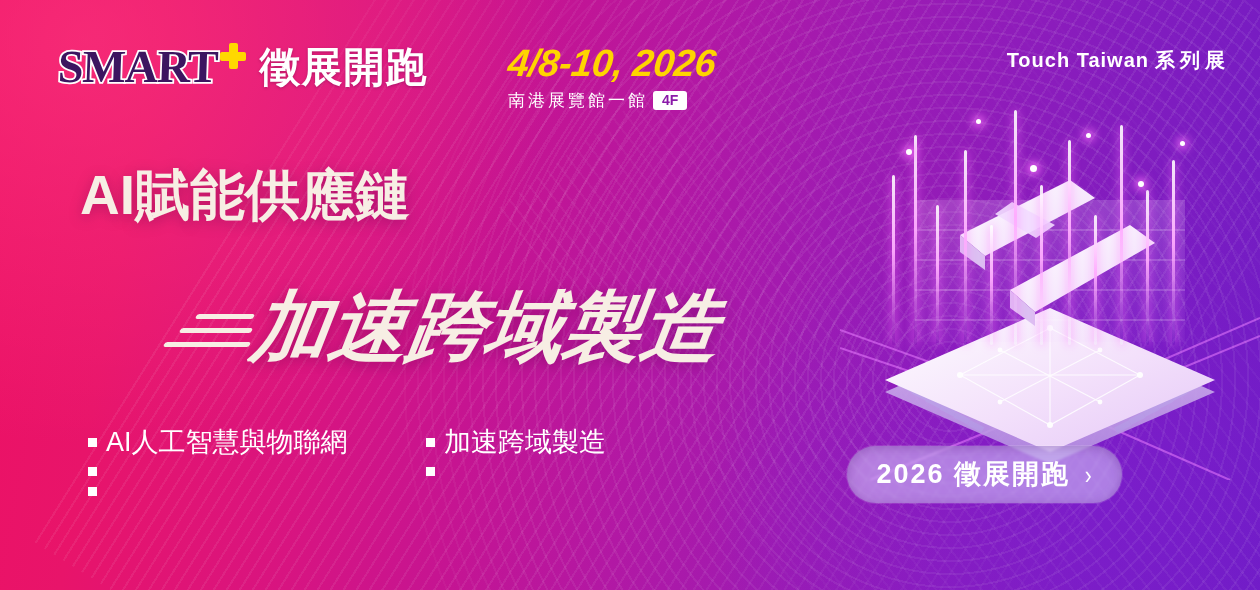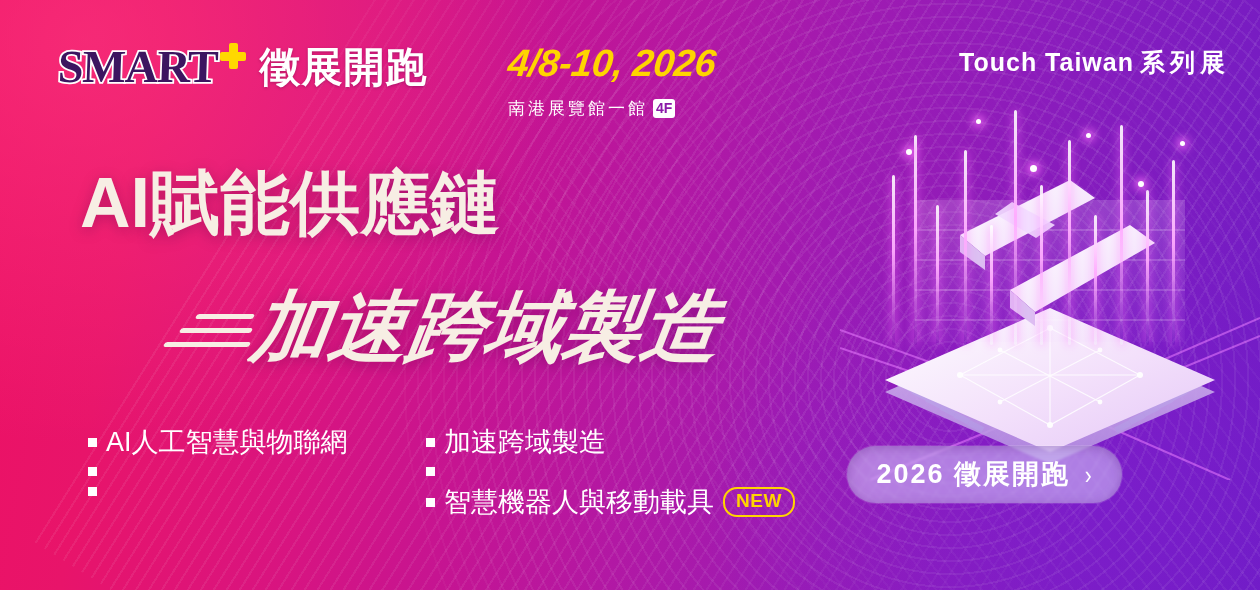--- a/index.html
+++ b/index.html
@@ -76,37 +76,37 @@
   .zh-title{
     margin-left:14px; font-size:41px; font-weight:bold; color:#ffffff;
     letter-spacing:1px; line-height:1; text-shadow:0 1px 3px rgba(80,0,60,.35);
   }
 
   .date-block{ position:absolute; left:508px; top:44px; }
   .date-main{
     font-size:38px; font-weight:bold; color:#ffd400; line-height:1;
     letter-spacing:-0.5px; font-style:italic; transform:skewX(-6deg);
   }
-  .venue-row{ display:flex; align-items:center; margin-top:17px; }
+  .venue-row{ display:flex; align-items:center; margin-top:9px; }
   .venue-text{ font-size:17px; color:#ffffff; letter-spacing:3px; line-height:1; }
   .venue-badge{
     margin-left:5px; background:#ffffff; color:#8a1aa8; font-size:14px;
-    font-weight:bold; padding:2px 3px 3px; border-radius:3px; line-height:1;
+    font-weight:bold; padding:2px 9px 3px; border-radius:3px; line-height:1;
   }
 
   .series-tag{
-    position:absolute; right:30px; top:50px; font-size:25px; font-weight:bold;
+    position:absolute; right:30px; top:50px; font-size:20px; font-weight:bold;
     color:#ffffff; letter-spacing:1px; line-height:1;
   }
   .series-tag .zh{ letter-spacing:5px; margin-left:6px; }
 
   
   .headline-1{
     position:absolute; left:80px; top:168px;
-    font-size:70px; font-weight:bold; color:#f7eee4; line-height:1;
+    font-size:55px; font-weight:bold; color:#f7eee4; line-height:1;
     letter-spacing:0px; text-shadow:0 3px 14px rgba(90,0,70,.35);
   }
   .headline-2-wrap{ position:absolute; left:160px; top:288px; display:flex; align-items:flex-end; }
   .speed-lines{ position:relative; width:90px; height:60px; margin-right:2px; margin-bottom:6px; }
   .speed-lines i{
     position:absolute; display:block; height:5px; background:#f7eee4; border-radius:3px;
     transform:skewX(-22deg);
   }
   .speed-lines i:nth-child(1){ left:36px; top:14px; width:58px; }
   .speed-lines i:nth-child(2){ left:20px; top:28px; width:72px; }
@@ -211,25 +211,20 @@
       </div>
     </div>
 
     <div class="bul-col right">
       <div class="bul">
         <span class="sq"></span>
         <span>加速跨域製造</span>
       </div>
       <div class="bul">
         <span class="sq"></span>
-      </div>
-      <div class="bul">
-        <span class="sq"></span>
-        <span>智慧機器人與移動載具</span>
-        <span class="new-badge">NEW</span>
       </div>
     </div>
   </div>
 
   <div class="chip-art">
     <svg viewBox="0 0 420 400" preserveAspectRatio="xMidYMid meet">
       <defs>
         <linearGradient id="gChipTop" x1="0" y1="0" x2="1" y2="1">
           <stop offset="0%" stop-color="#ffffff"></stop>
           <stop offset="55%" stop-color="#f3e0fb"></stop>

